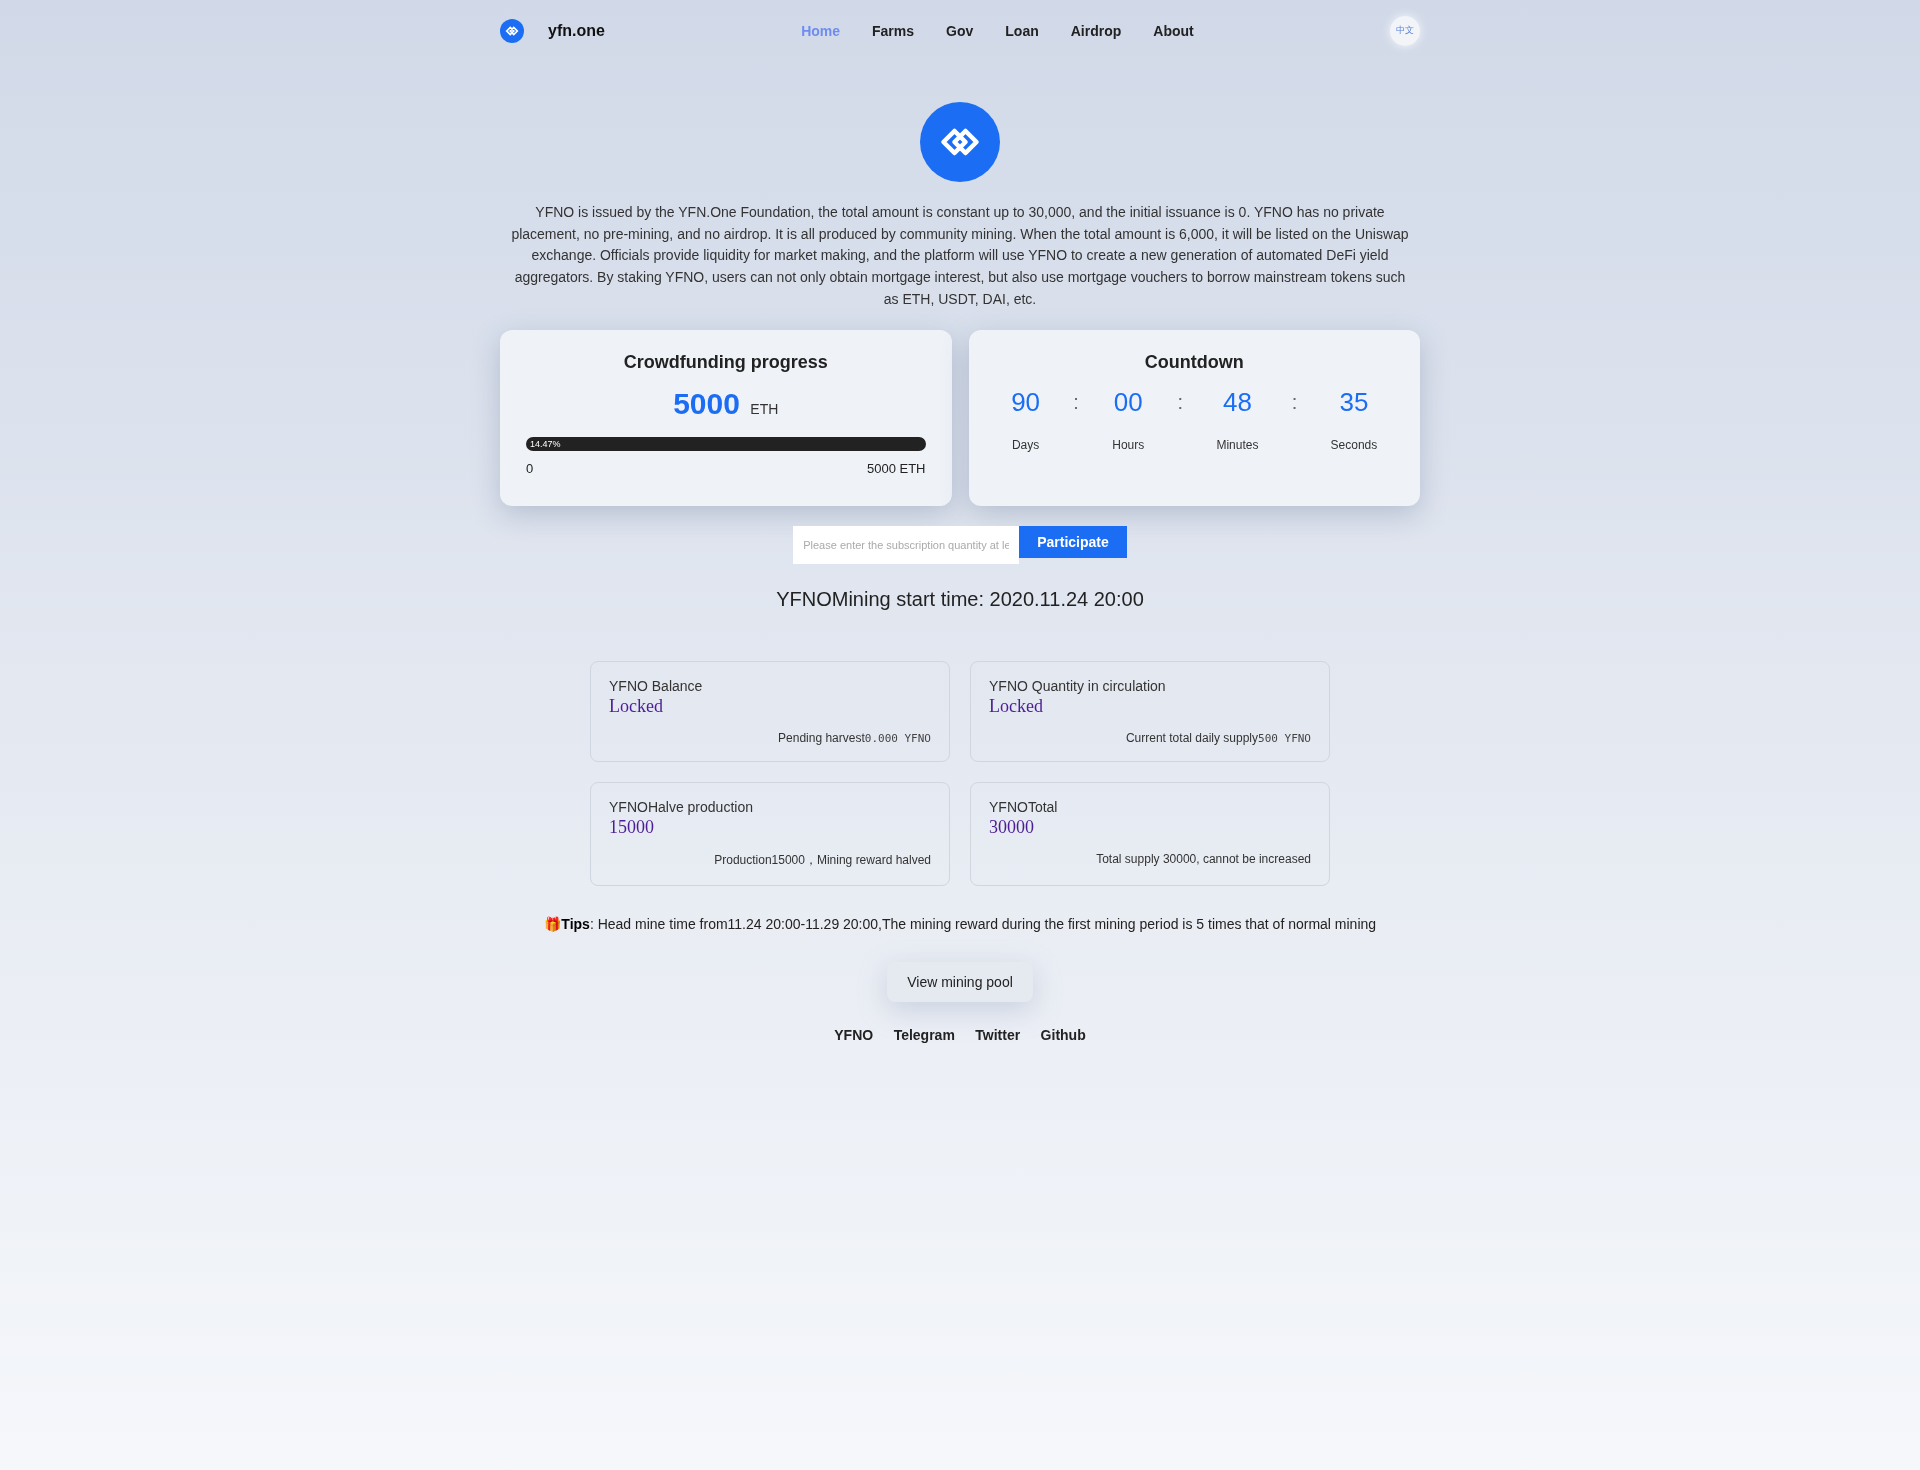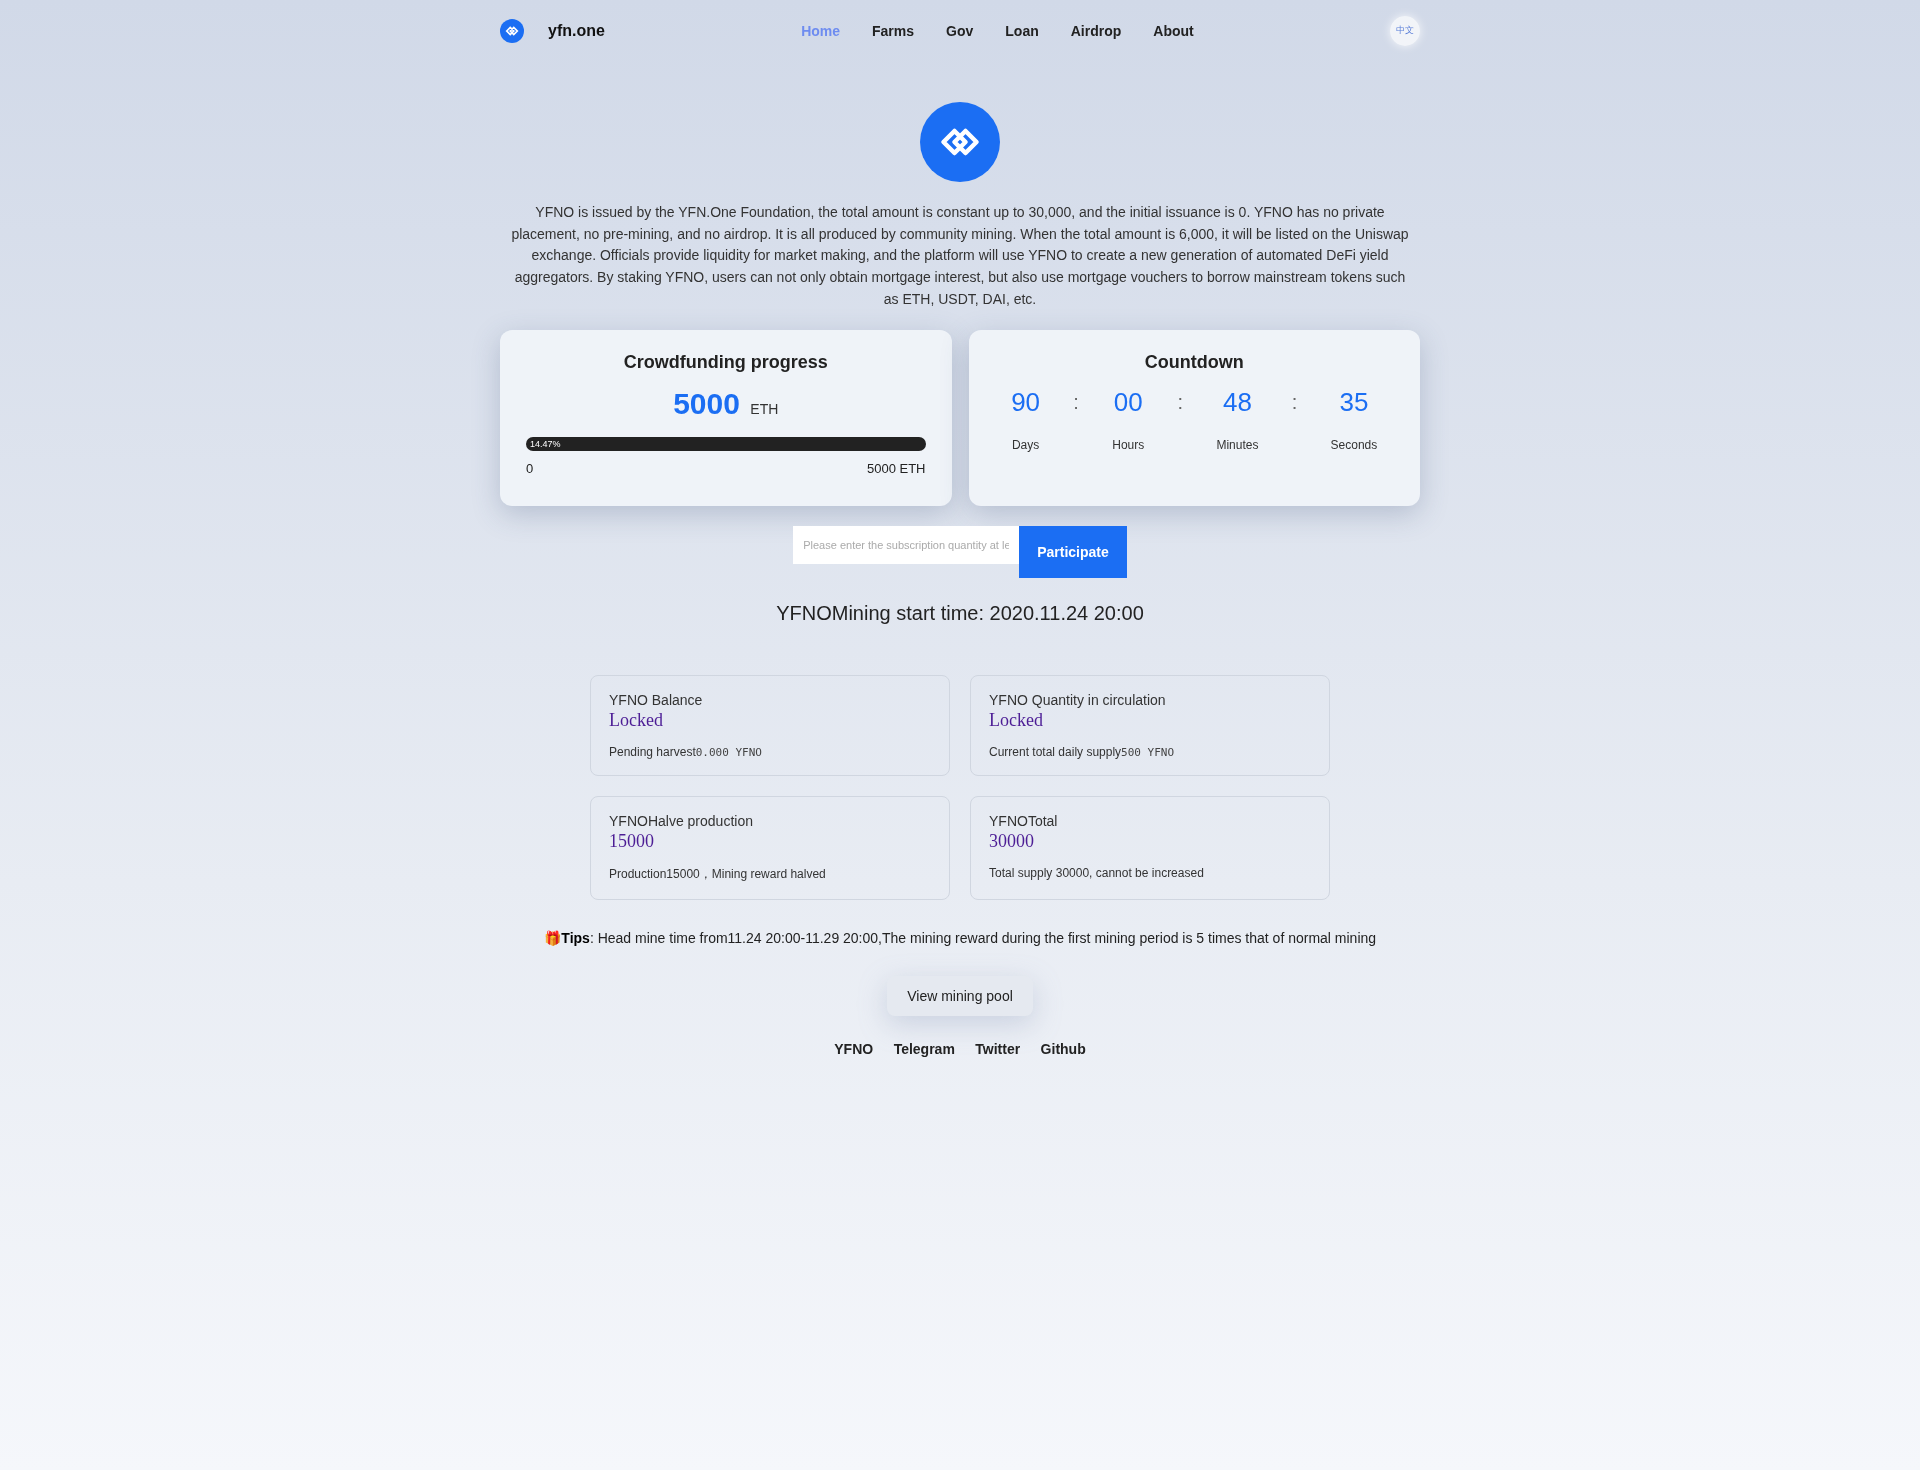--- a/index.html
+++ b/index.html
@@ -177,21 +177,21 @@
       width: 226px;
       height: 38px;
       border: none;
       background: #fff;
       padding: 0 10px;
       font-size: 11px;
       color: #333;
     }
     .subscribe-input::placeholder { color: #aaa; }
     .participate-btn {
-      height: 52px;
+      height: 32px;
       padding: 0 18px;
       background: #1b6ef3;
       color: #fff;
       border: none;
       font-weight: 600;
       font-size: 14px;
       cursor: pointer;
     }
     .mining-time {
       text-align: center;
@@ -213,21 +213,21 @@
     }
     .info-title { font-size: 14px; color: #333; }
     .info-value {
       font-size: 18px;
       color: #4c1d95;
       font-family: "Times New Roman", serif;
       margin: 2px 0 14px;
     }
     .info-row {
       display: flex;
-      justify-content: flex-start;
+      justify-content: flex-end;
       align-items: center;
       font-size: 12px;
       color: #333;
     }
     .info-row .right { font-family: monospace; font-size: 11px; color: #444; }
     
     .tips {
       text-align: center;
       font-size: 14px;
       margin: 30px 0;

